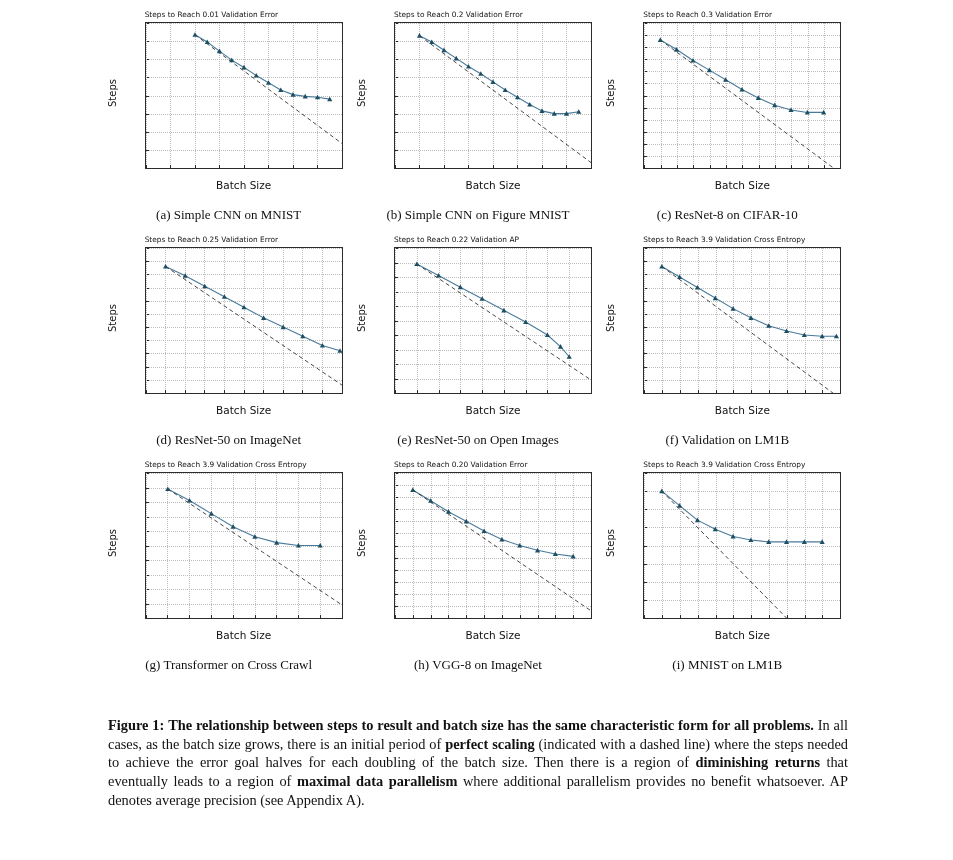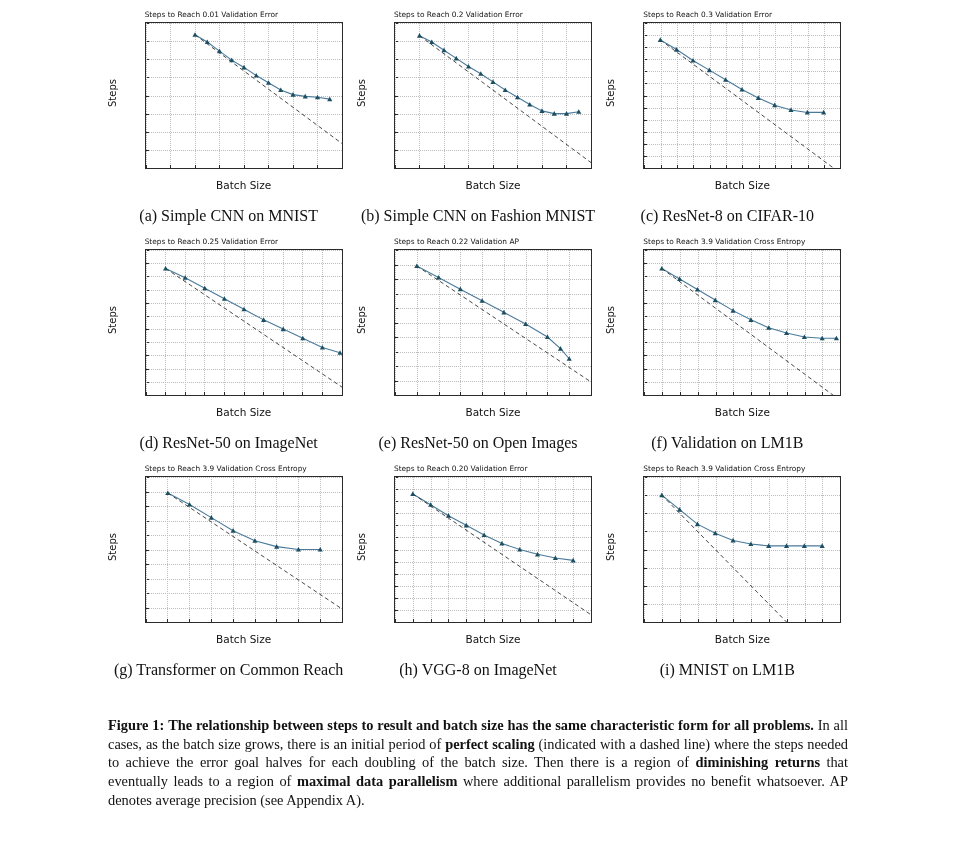--- a/index.html
+++ b/index.html
@@ -11,21 +11,21 @@
   }
   .page{position:relative;width:953px;height:860px;}
   .grid{
     position:absolute;left:108px;top:8px;width:740px;
     display:grid;grid-template-columns:repeat(3,1fr);
     row-gap:0px;column-gap:8px;
   }
   .cell{display:flex;flex-direction:column;align-items:center;}
   .figbox{width:240px;height:195px;position:relative;text-decoration:underline;}
   .caption{
-    font-size:16px;margin-top:4px;margin-bottom:10px;text-align:left;
+    font-size:13px;margin-top:4px;margin-bottom:10px;text-align:left;
     font-family:"Liberation Serif", serif;
   }
   
   .chart-title{
     position:absolute;left:36px;top:2px;font-size:7.4px;
     font-family:"DejaVu Sans", sans-serif;color:#111;white-space:nowrap;
   }
   .plot{
     position:absolute;left:36px;top:14px;right:6px;bottom:34px;
     border:1px solid #2b2b2b;background:#fff;overflow:hidden;
@@ -178,21 +178,21 @@
               <polygon points="111.375,65.3875 108.775,70.0675 113.975,70.0675" fill="#1d4f63"></polygon>
               <polygon points="123.75,72.7375 121.15,77.41749999999999 126.35,77.41749999999999" fill="#1d4f63"></polygon>
               <polygon points="136.125,80.0875 133.525,84.7675 138.725,84.7675" fill="#1d4f63"></polygon>
               <polygon points="148.5,86.51875 145.9,91.19874999999999 151.1,91.19874999999999" fill="#1d4f63"></polygon>
               <polygon points="160.875,89.275 158.275,93.955 163.475,93.955" fill="#1d4f63"></polygon>
               <polygon points="173.25,89.275 170.65,93.955 175.85,93.955" fill="#1d4f63"></polygon>
               <polygon points="185.625,87.43750000000001 183.025,92.1175 188.225,92.1175" fill="#1d4f63"></polygon>
             </svg>
           </div>
         </div>
-        <div class="caption">(b) Simple CNN on Fashion MNIST</div>
+        <div class="caption">(b) Simple CNN on Figure MNIST</div>
       </div>
       <div class="cell">
         <div class="figbox">
           <div class="chart-title">Steps to Reach 0.3 Validation Error</div>
           <div class="ylabel" style="top: 85px;">Steps</div>
           <div class="xlabel">Batch Size</div>
           <div class="plot">
             <div class="gridline-h" style="top: 100%;"></div>
             <div class="tickmark-y" style="top: 100%;"></div>
             <div class="gridline-h" style="top: 91.6667%;"></div>
@@ -537,21 +537,21 @@
               <polygon points="44,25.329999999999973 41.4,30.009999999999977 46.6,30.009999999999977" fill="#1d4f63"></polygon>
               <polygon points="65.99999999999999,38.56 63.399999999999984,43.24 68.59999999999998,43.24" fill="#1d4f63"></polygon>
               <polygon points="88,51.789999999999985 85.4,56.469999999999985 90.6,56.469999999999985" fill="#1d4f63"></polygon>
               <polygon points="110,62.080000000000005 107.4,66.76 112.6,66.76" fill="#1d4f63"></polygon>
               <polygon points="131.99999999999997,67.96000000000002 129.39999999999998,72.64000000000001 134.59999999999997,72.64000000000001" fill="#1d4f63"></polygon>
               <polygon points="154.00000000000003,70.9 151.40000000000003,75.58 156.60000000000002,75.58" fill="#1d4f63"></polygon>
               <polygon points="176,70.9 173.4,75.58 178.6,75.58" fill="#1d4f63"></polygon>
             </svg>
           </div>
         </div>
-        <div class="caption">(g) Transformer on Common Reach</div>
+        <div class="caption">(g) Transformer on Cross Crawl</div>
       </div>
       <div class="cell">
         <div class="figbox">
           <div class="chart-title">Steps to Reach 0.20 Validation Error</div>
           <div class="ylabel" style="top: 85px;">Steps</div>
           <div class="xlabel">Batch Size</div>
           <div class="plot">
             <div class="gridline-h" style="top: 100%;"></div>
             <div class="tickmark-y" style="top: 100%;"></div>
             <div class="gridline-h" style="top: 91.6667%;"></div>

